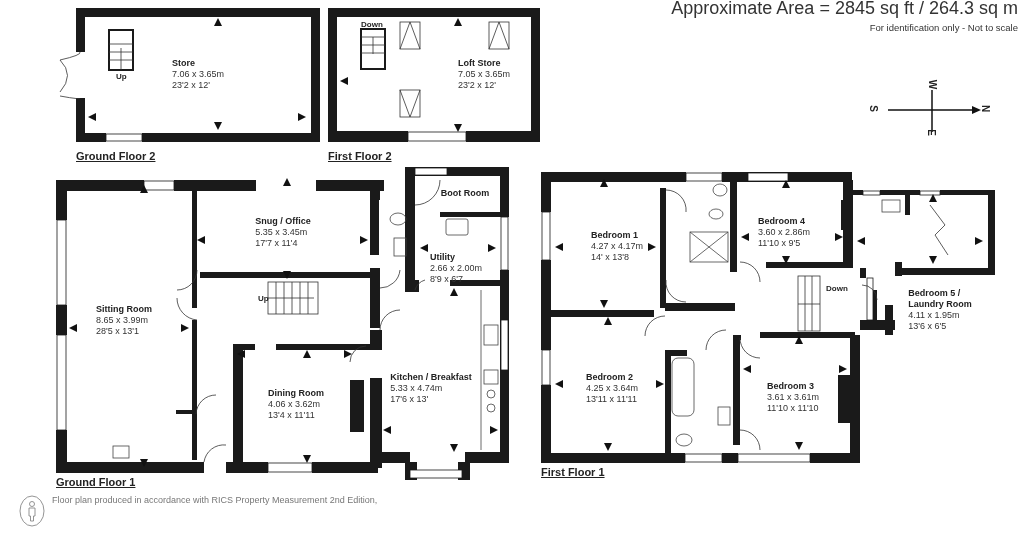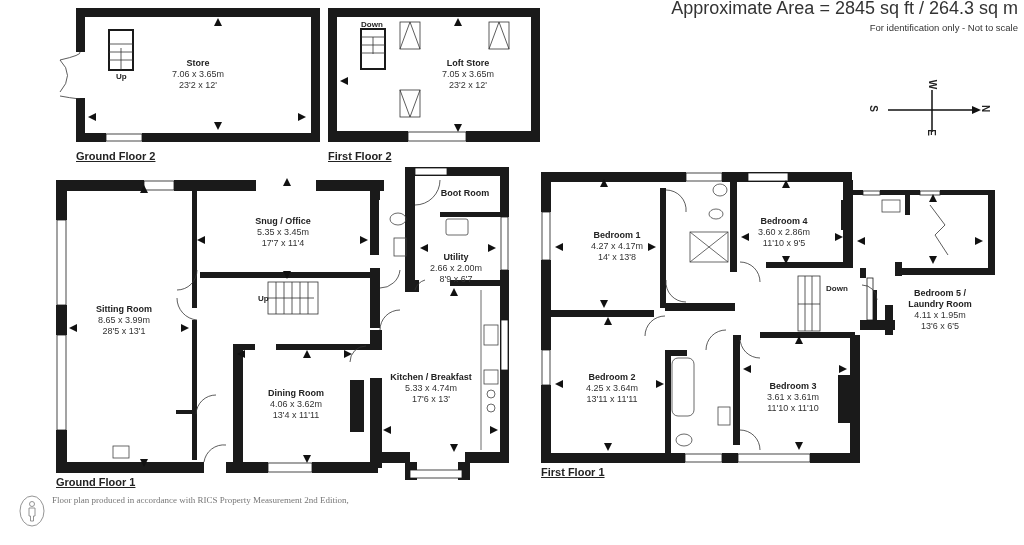--- a/index.html
+++ b/index.html
@@ -1,23 +1,23 @@
 <!DOCTYPE html>
 <html><head>
 <meta charset="utf-8">
 <style>
   html, body { margin: 0; padding: 0; background: #ffffff; }
   body { width: 1024px; height: 545px; position: relative; overflow: hidden; font-family: "Liberation Sans", sans-serif; color: #1e1e1e; }
   .abs { position: absolute; }
   .area-title { right: 6px; top: -2px; font-size: 18px; color: #333; white-space: nowrap; }
   .area-sub { right: 6px; top: 22px; font-size: 9.5px; color: #333; white-space: nowrap; padding-left: 24px; }
   .floor-label { font-size: 11px; font-weight: bold; color: #222; white-space: nowrap; text-decoration: underline; }
-  .room { text-align: center; font-size: 9px; line-height: 11px; color: #333; white-space: nowrap; transform: translateX(-50%); }
+  .room { text-align: left; font-size: 9px; line-height: 11px; color: #333; white-space: nowrap; transform: translateX(-50%); }
   .room .name { font-weight: bold; color: #222; }
-  .footer { left: 52px; top: 494px; font-size: 9px; line-height: 12px; color: #777; white-space: nowrap; font-family: Liberation Serif, serif; }
+  .footer { left: 52px; top: 494px; font-size: 9px; line-height: 12px; color: #777; white-space: nowrap; }
   .compass-label { font-size: 10px; font-weight: bold; color: #222; }
 </style>
 </head>
 <body>
 
 <div class="abs area-title">Approximate Area = 2845 sq ft / 264.3 sq m</div>
 <div class="abs area-sub">For identification only - Not to scale</div>
 
 <div>
   <svg class="abs" style="left:860px;top:80px" width="130" height="60">
@@ -275,21 +275,21 @@
 <div class="abs" style="left:361px;top:20px;font-size:8px;font-weight:bold">Down</div>
 <div class="abs" style="left:258px;top:294px;font-size:8px;font-weight:bold">Up</div>
 <div class="abs" style="left:826px;top:284px;font-size:8px;font-weight:bold">Down</div>
 
 <div class="abs room" style="left:198px;top:58px">
   <div class="name">Store</div>
   <div>7.06 x 3.65m</div>
   <div>23'2 x 12'</div>
 </div>
 
-<div class="abs room" style="left:468px;top:58px">
+<div class="abs room" style="left:484px;top:58px">
   <div class="name">Loft Store</div>
   <div>7.05 x 3.65m</div>
   <div>23'2 x 12'</div>
 </div>
 
 <div class="abs room" style="left:124px;top:304px">
   <div class="name">Sitting Room</div>
   <div>8.65 x 3.99m</div>
   <div>28'5 x 13'1</div>
 </div>

